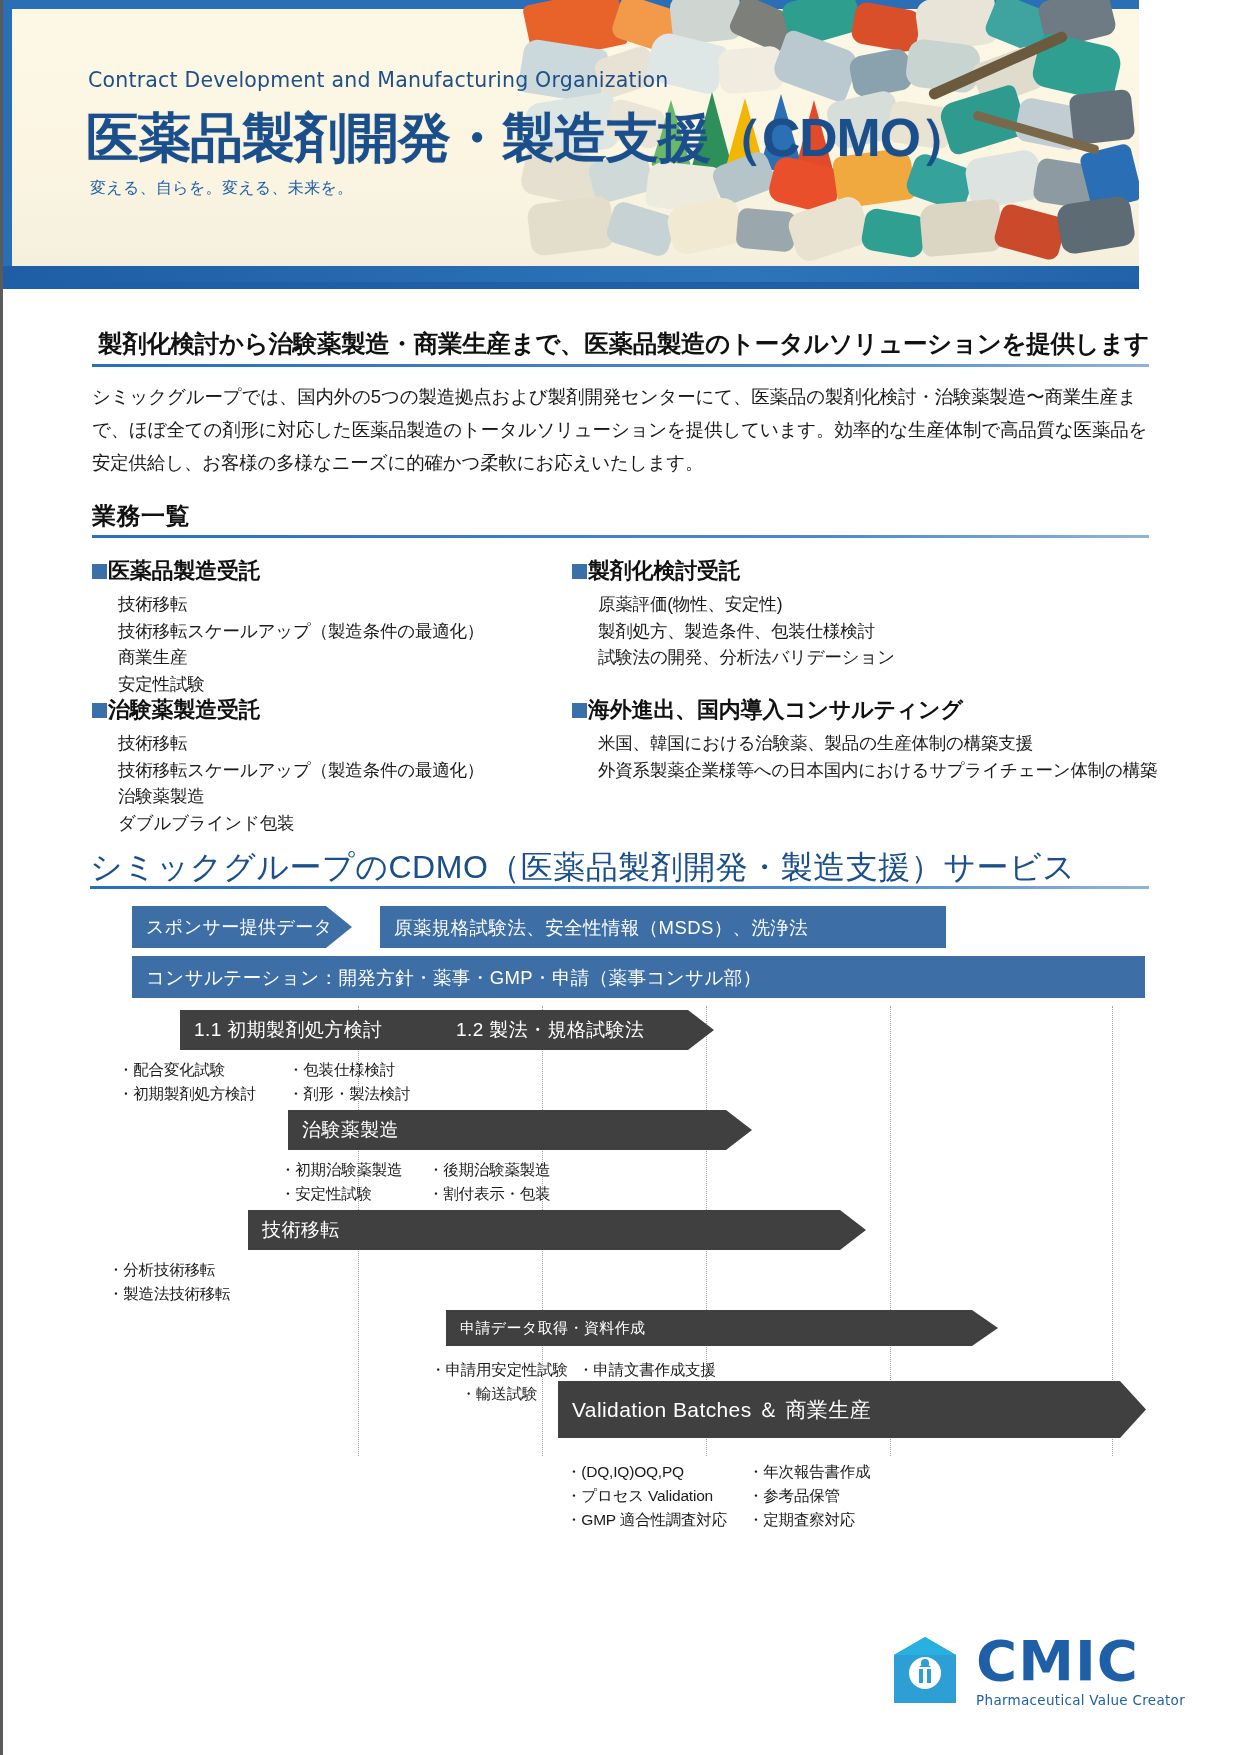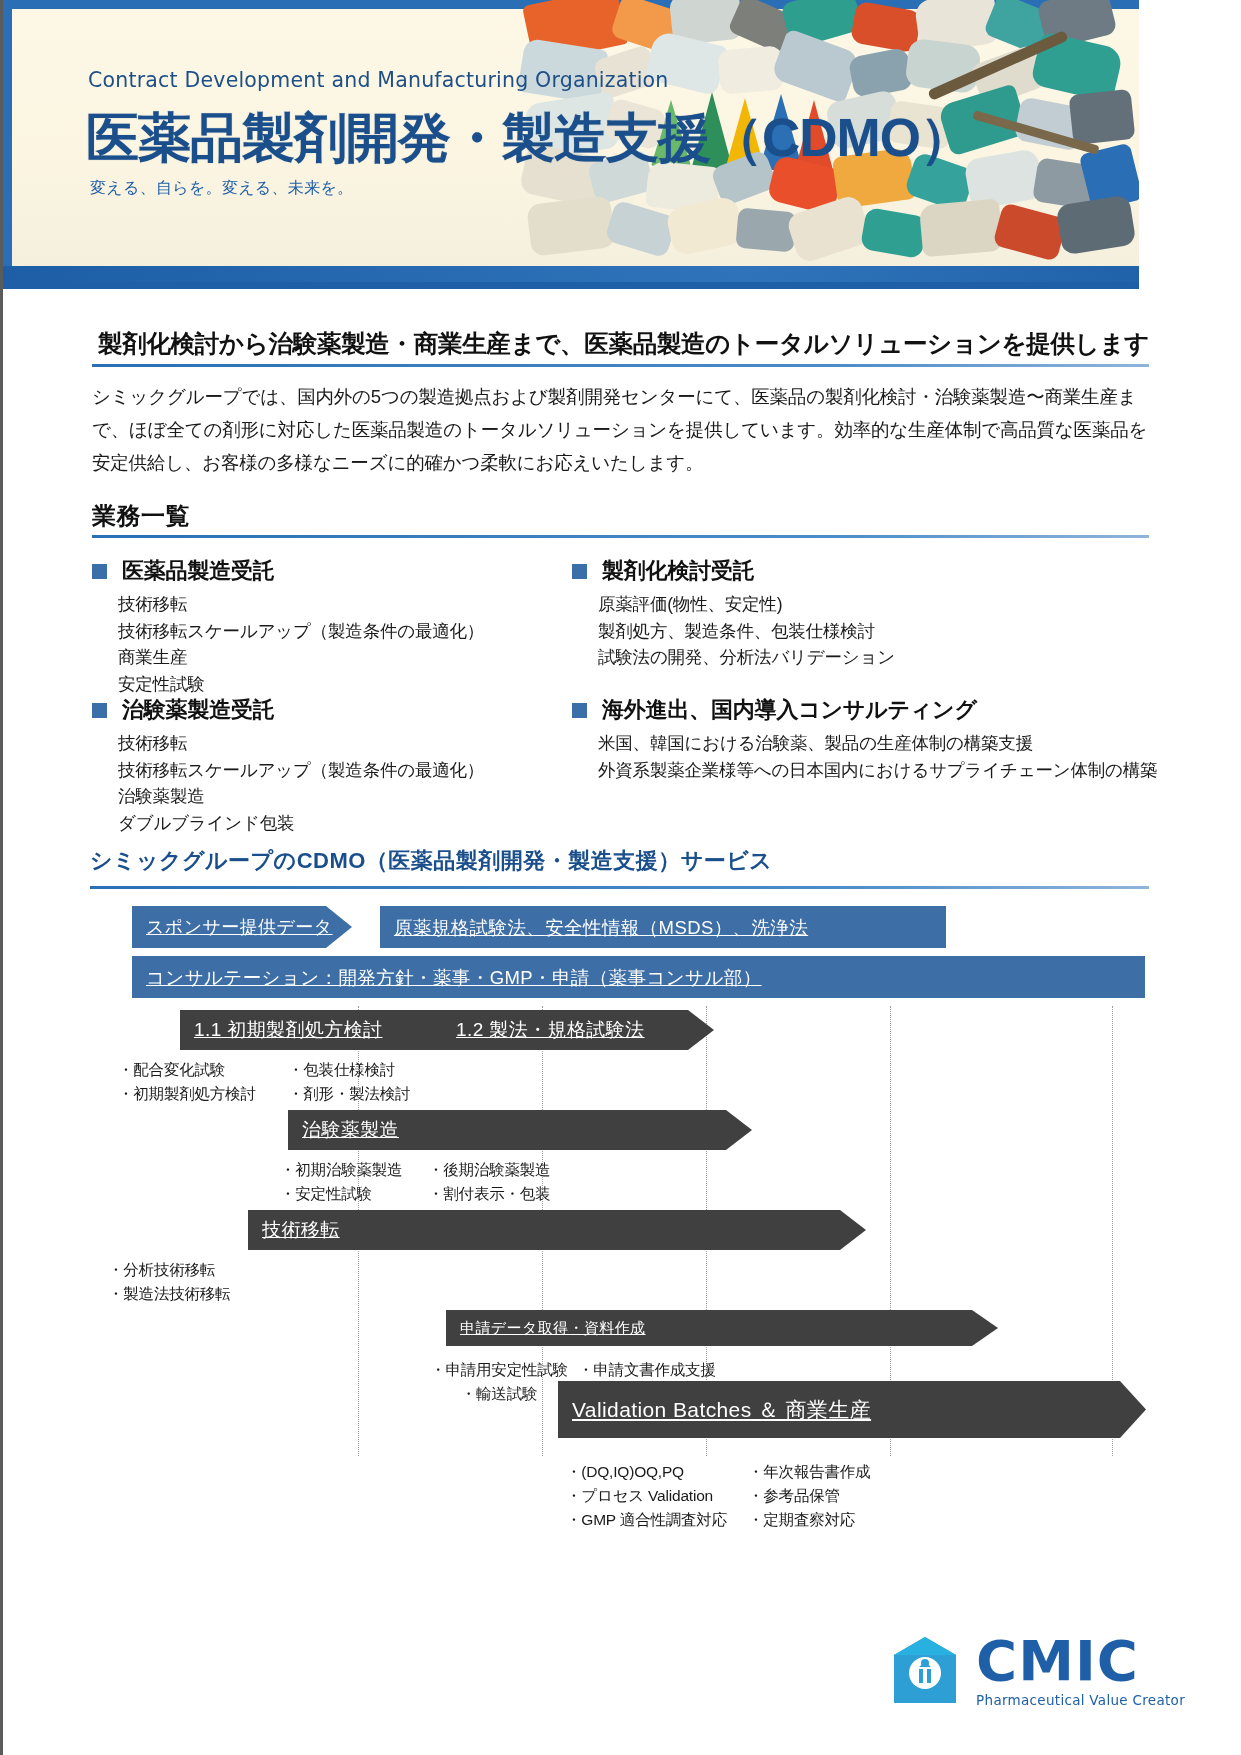--- a/index.html
+++ b/index.html
@@ -118,21 +118,21 @@
     width: 1057px; height: 3px;
     background: linear-gradient(90deg, #2a6fb5 0%, #4a8bc9 70%, #8fb4da 100%);
   }
 
   .svc {
     position: absolute;
   }
   .svc-head {
     display: flex;
     align-items: center;
-    gap: 15px;
+    gap: 1px;
     font-size: 22px;
     font-weight: bold;
     color: #111;
     letter-spacing: -0.2px;
     white-space: nowrap;
   }
   .sq {
     width: 15px; height: 15px;
     background: #3a6fa8;
     display: inline-block;
@@ -145,22 +145,22 @@
     line-height: 26.5px;
     color: #1a1a1a;
     letter-spacing: -0.2px;
     white-space: nowrap;
   }
 
   
   .sec3-title {
     position: absolute;
     left: 90px; top: 846px;
-    font-size: 22px;
-    font-weight: bold;
+    font-size: 32px;
+    font-weight: normal;
     color: #1a4f8c;
     letter-spacing: 0.5px;
     white-space: nowrap;
   }
   .sec3-rule {
     position: absolute;
     left: 90px; top: 886px;
     width: 1059px; height: 3px;
     background: linear-gradient(90deg, #2a6fb5 0%, #4a8bc9 70%, #8fb4da 100%);
   }
@@ -181,21 +181,20 @@
   
   .arrow {
     position: absolute;
     display: flex;
     align-items: center;
     color: #ffffff;
     font-weight: normal;
     letter-spacing: 0.4px;
     white-space: nowrap;
     box-sizing: border-box;
-    text-decoration: underline;
   }
   .arrow.dark  { background: #3d6fa6; }
   .arrow.light { background: #404040; }
   .arrow.pointed {
     clip-path: polygon(0 0, calc(100% - 26px) 0, 100% 50%, calc(100% - 26px) 100%, 0 100%);
     padding-right: 30px;
   }
   .arrow.flat { clip-path: none; }
   .arrow .txt { padding-left: 14px; }
 

